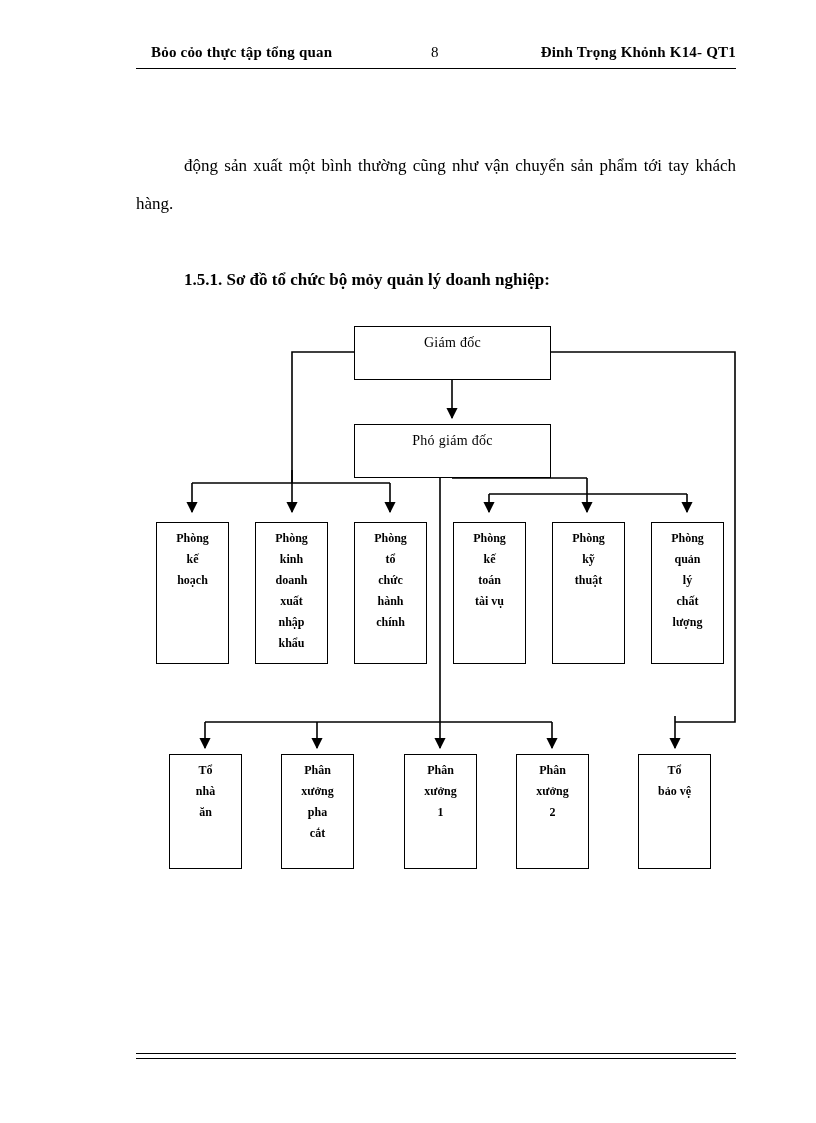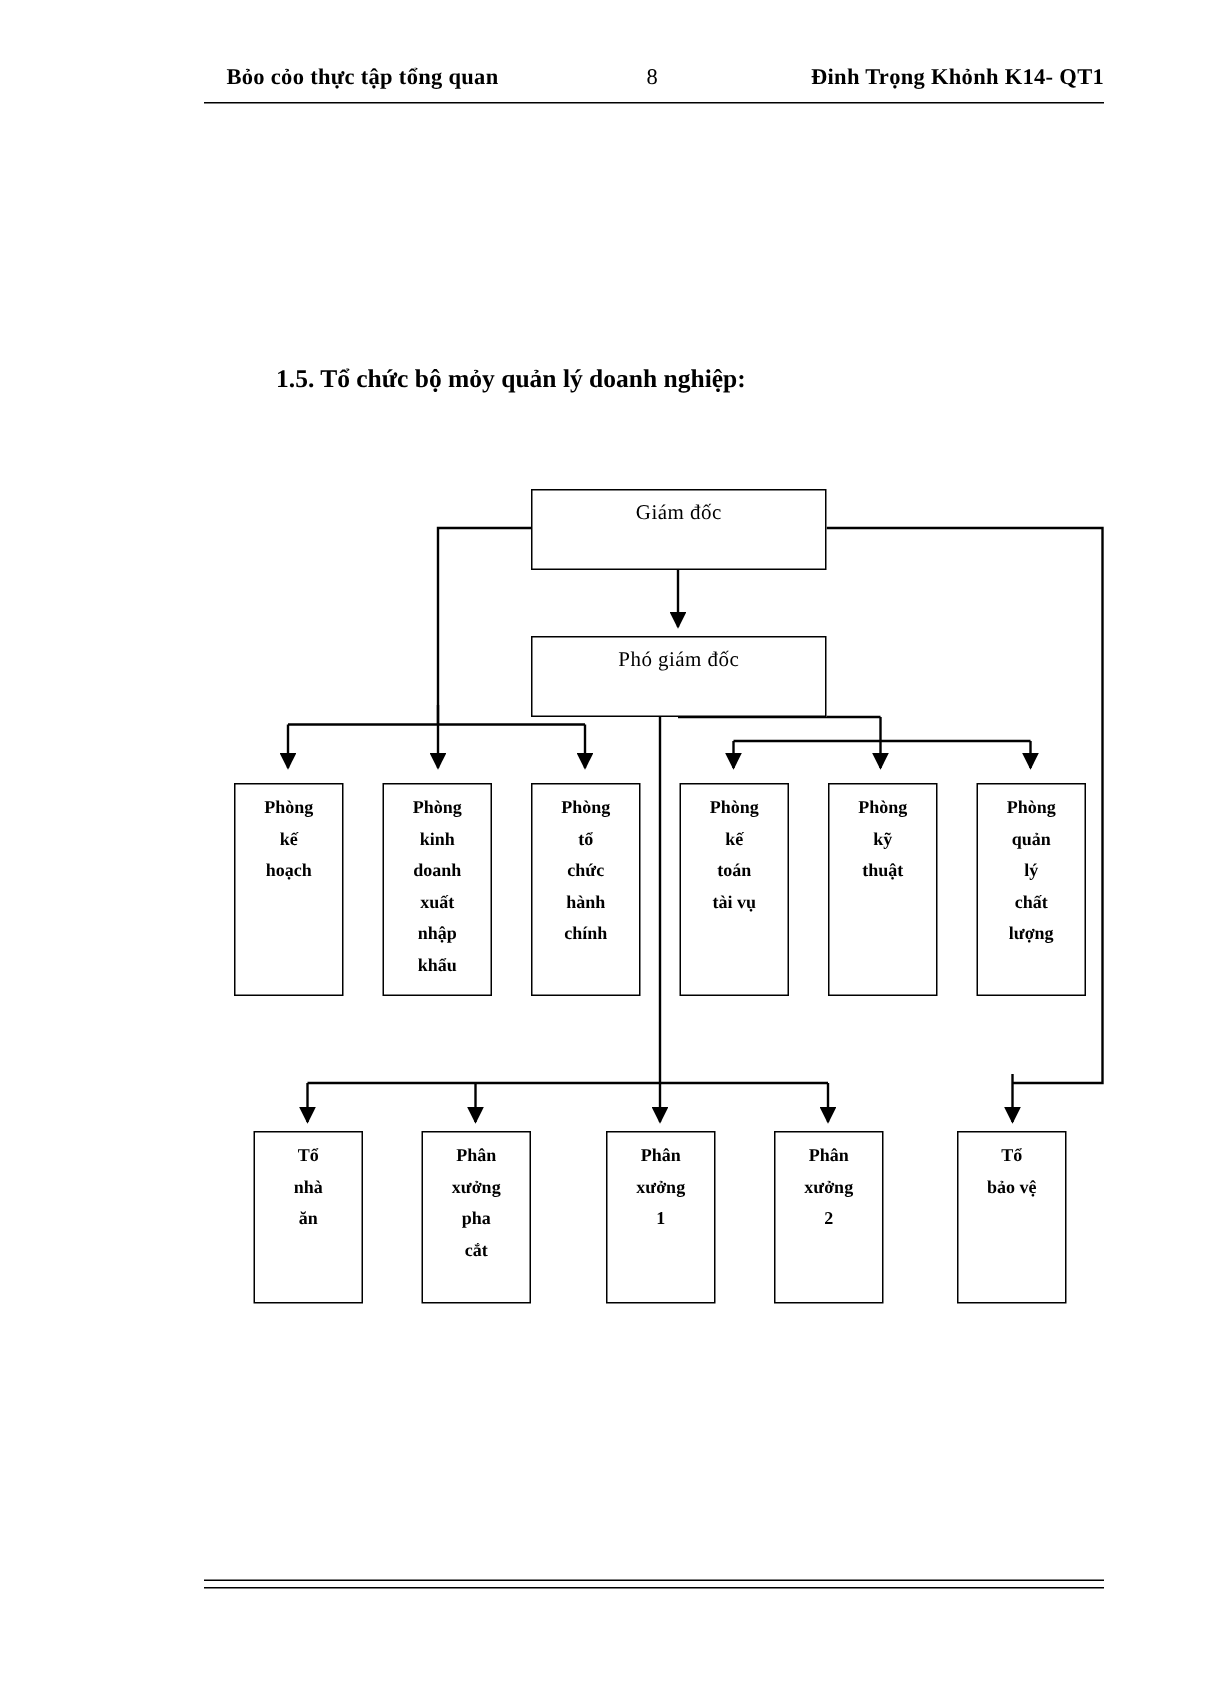--- a/index.html
+++ b/index.html
@@ -144,22 +144,23 @@
 
 <div class="page">
 
   <div class="header">
     <span class="header-left">Bỏo cỏo thực tập tổng quan</span>
     <span class="header-page">8</span>
     <span class="header-right">Đinh Trọng Khỏnh K14- QT1</span>
   </div>
   <div class="header-rule"></div>
 
-
-  <div class="heading h1">1.5. Tổ chức bộ mỏy quản lý doanh nghiệp:</div>
+  <p class="para">động sản xuất một bình thường cũng như vận chuyển sản phẩm tới tay khách hàng.</p>
+
+  <div class="heading h2">1.5.1. Sơ đồ tổ chức bộ mỏy quản lý doanh nghiệp:</div>
 
   <div class="chart">
 
     <svg width="816" height="1123">
       <defs>
         <marker id="arrow" viewBox="0 0 10 10" refX="9" refY="5" markerWidth="7" markerHeight="7" orient="auto-start-reverse">
           <path d="M 0 0 L 10 5 L 0 10 z" fill="#000"></path>
         </marker>
       </defs>
       <g stroke="#000" stroke-width="1.6" fill="none">

